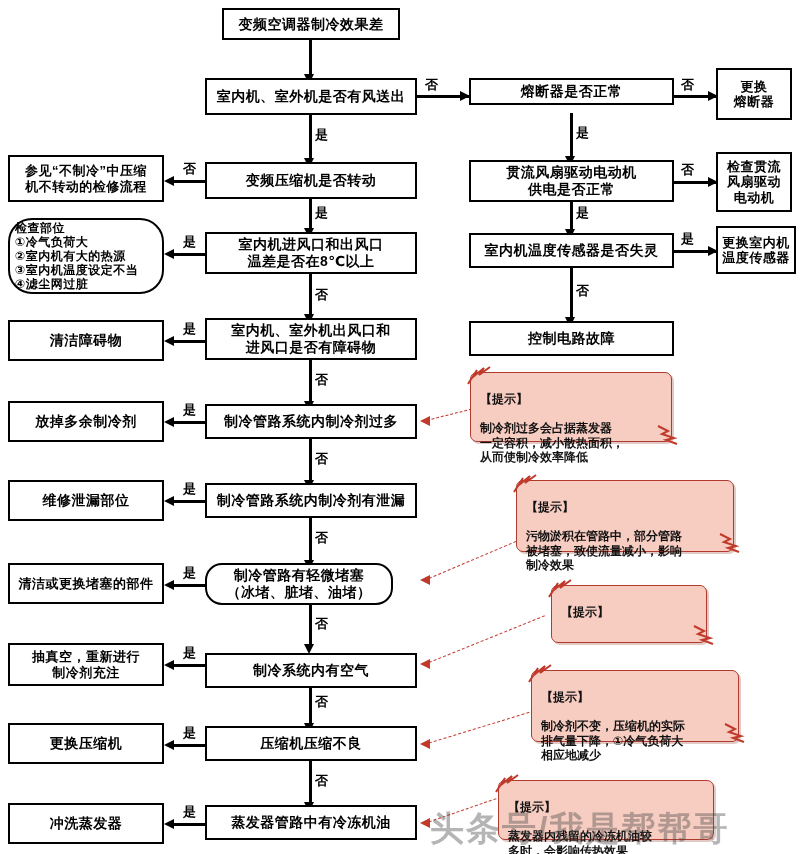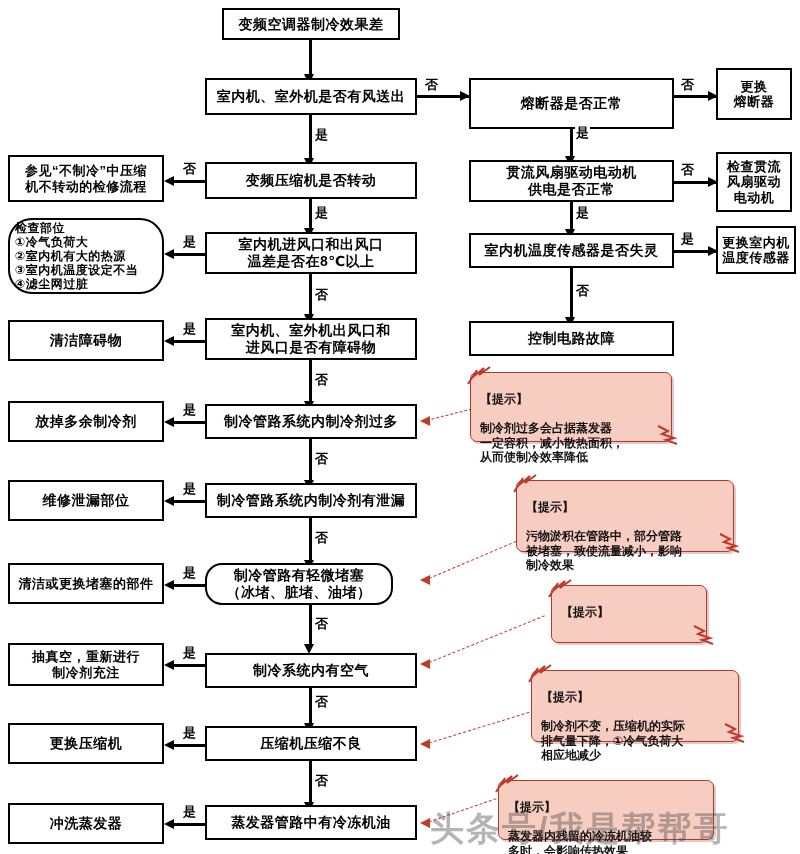--- a/index.html
+++ b/index.html
@@ -170,21 +170,21 @@
   <div class="ln v" style="left:309px;top:761px;height:44px;"></div>
   <div class="arw down" style="left:304px;top:802px;"></div>
   <div class="lbl" style="left:314px;top:774px;">否</div>
 
   <div class="node" style="left:205px;top:805px;width:212px;height:35px;font-size:14px;">蒸发器管路中有冷冻机油</div>
 
   <div class="ln h" style="left:417px;top:95px;width:52px;"></div>
   <div class="arw right" style="left:460px;top:91px;"></div>
   <div class="lbl" style="left:424px;top:78px;">否</div>
 
-  <div class="node" style="left:469px;top:78px;width:205px;height:51px;font-size:14px;">熔断器是否正常</div>
+  <div class="node" style="left:469px;top:78px;width:205px;height:27px;font-size:14px;">熔断器是否正常</div>
 
   <div class="ln v" style="left:570px;top:113px;height:46px;"></div>
   <div class="arw down" style="left:565px;top:156px;"></div>
   <div class="lbl" style="left:575px;top:126px;">是</div>
 
   <div class="node" style="left:469px;top:160px;width:205px;height:42px;font-size:14px;">贯流风扇驱动电动机
 供电是否正常</div>
 
   <div class="ln v" style="left:570px;top:202px;height:30px;"></div>
   <div class="arw down" style="left:565px;top:229px;"></div>

